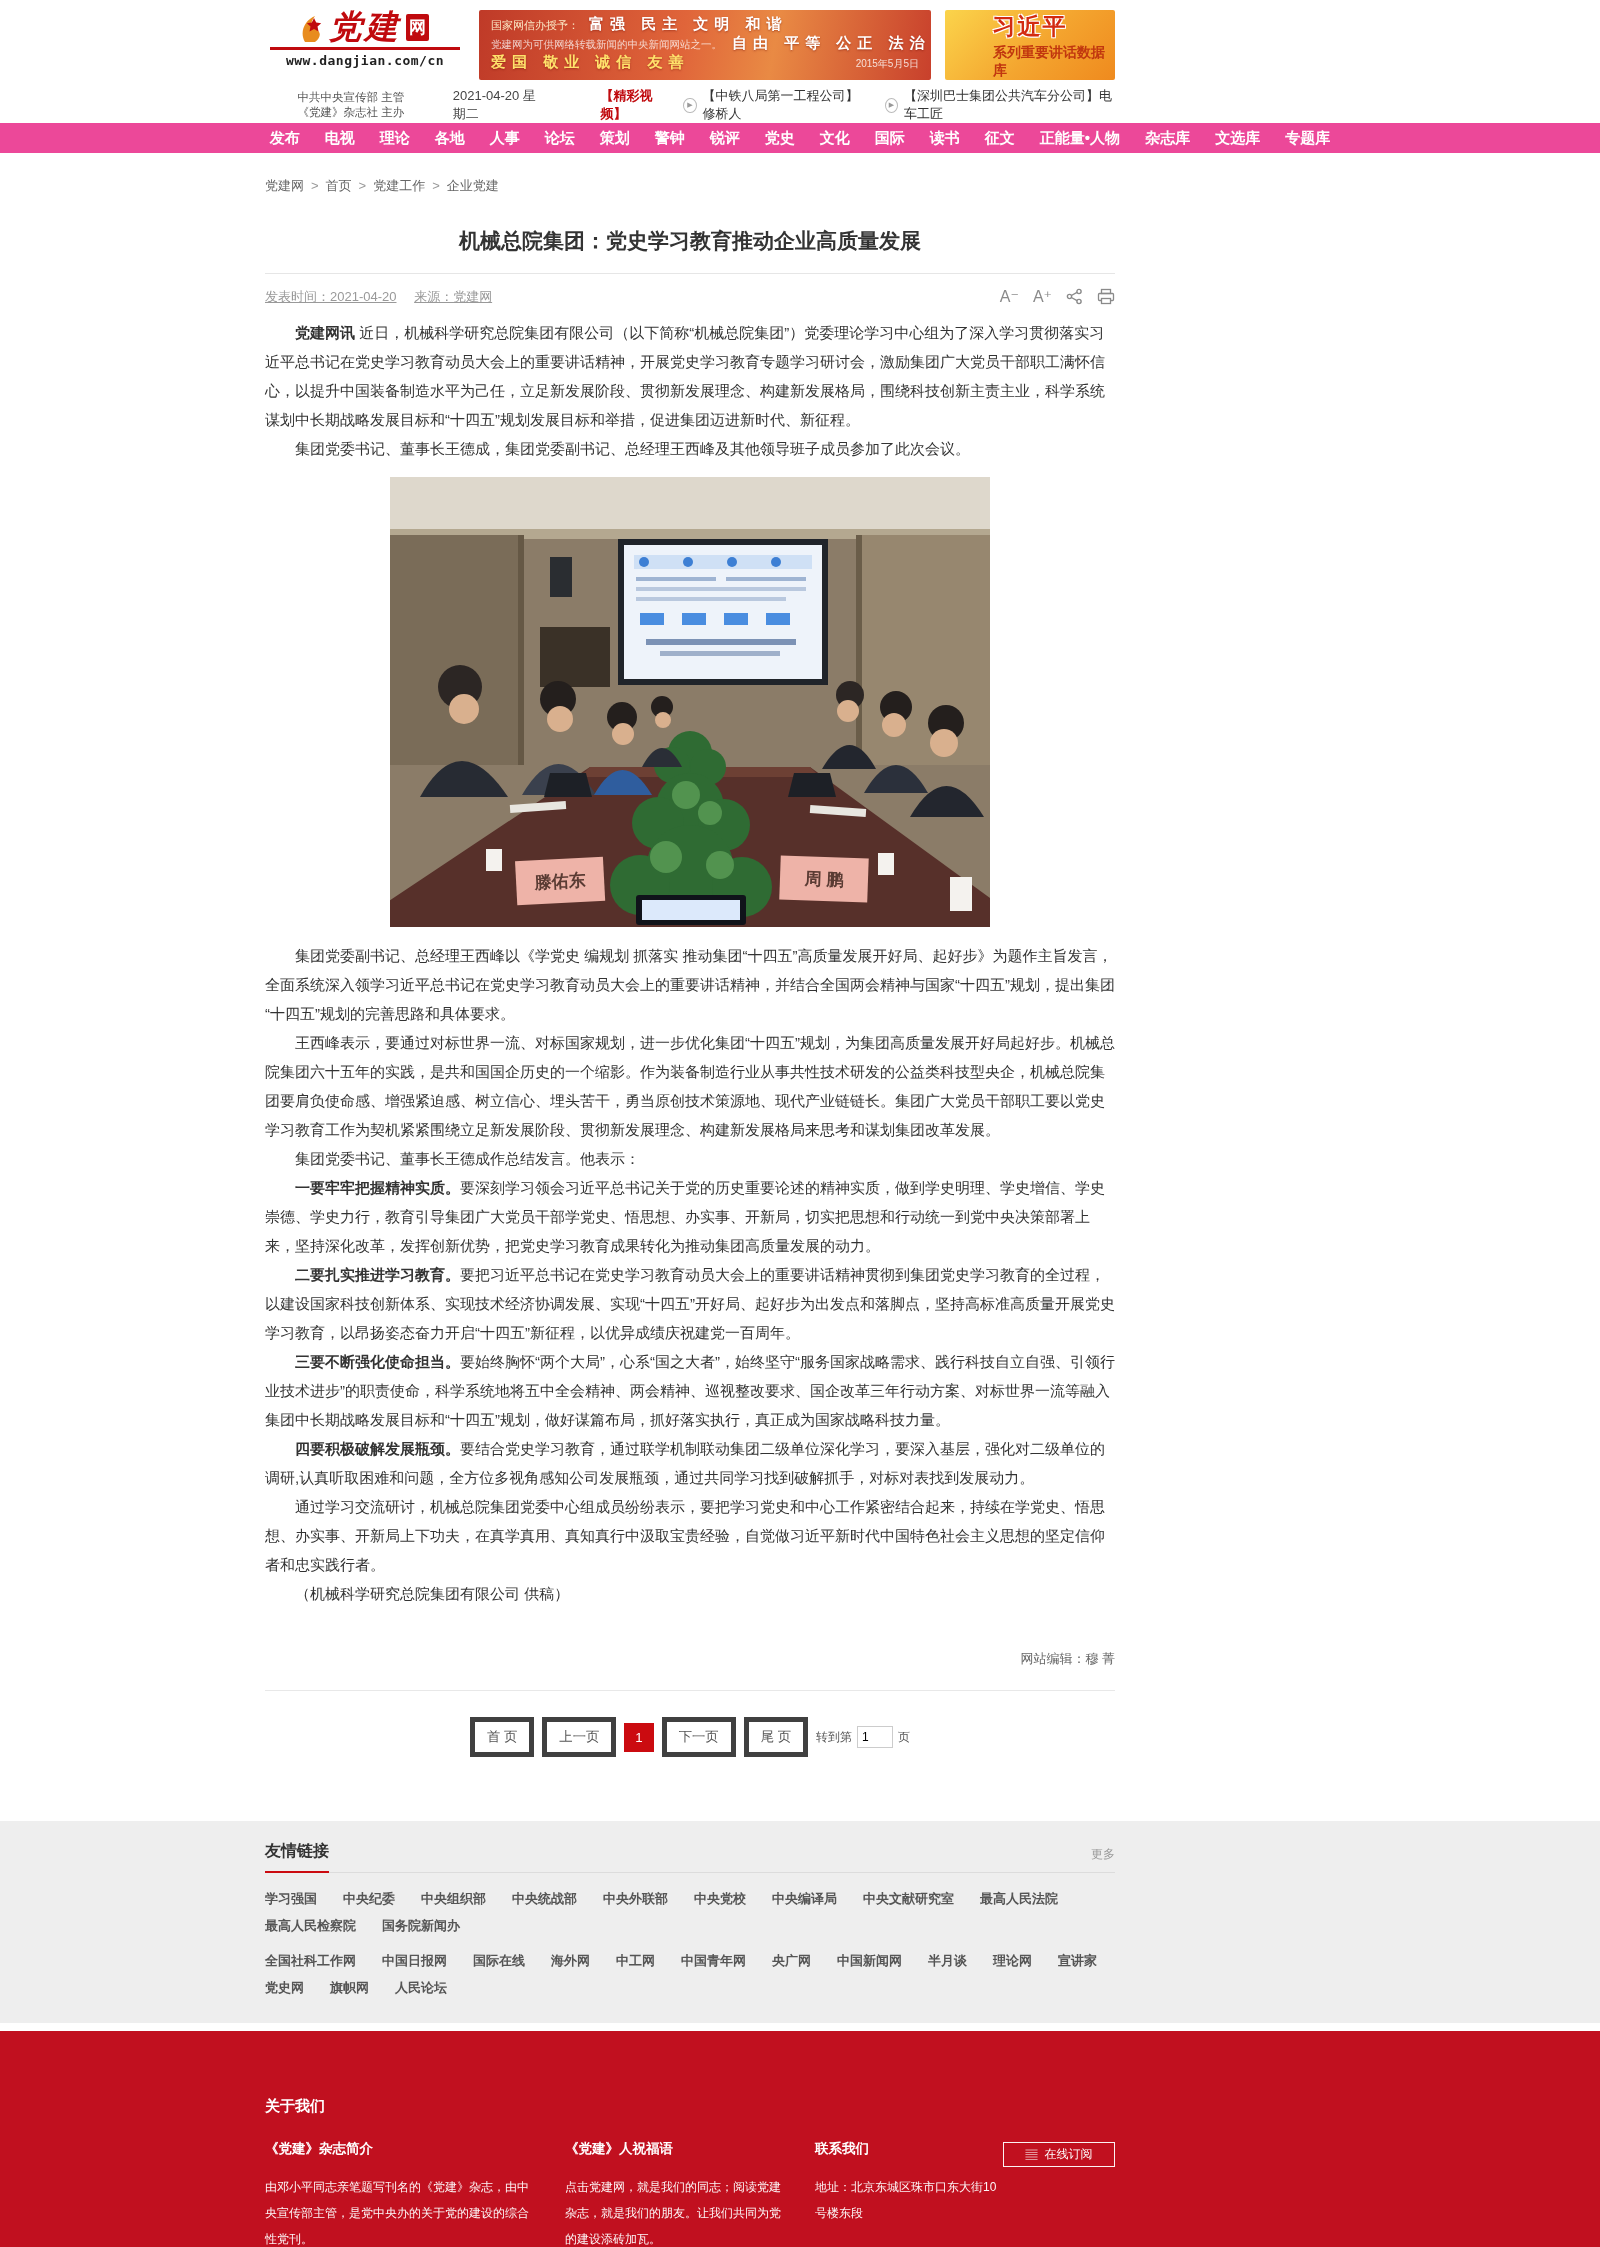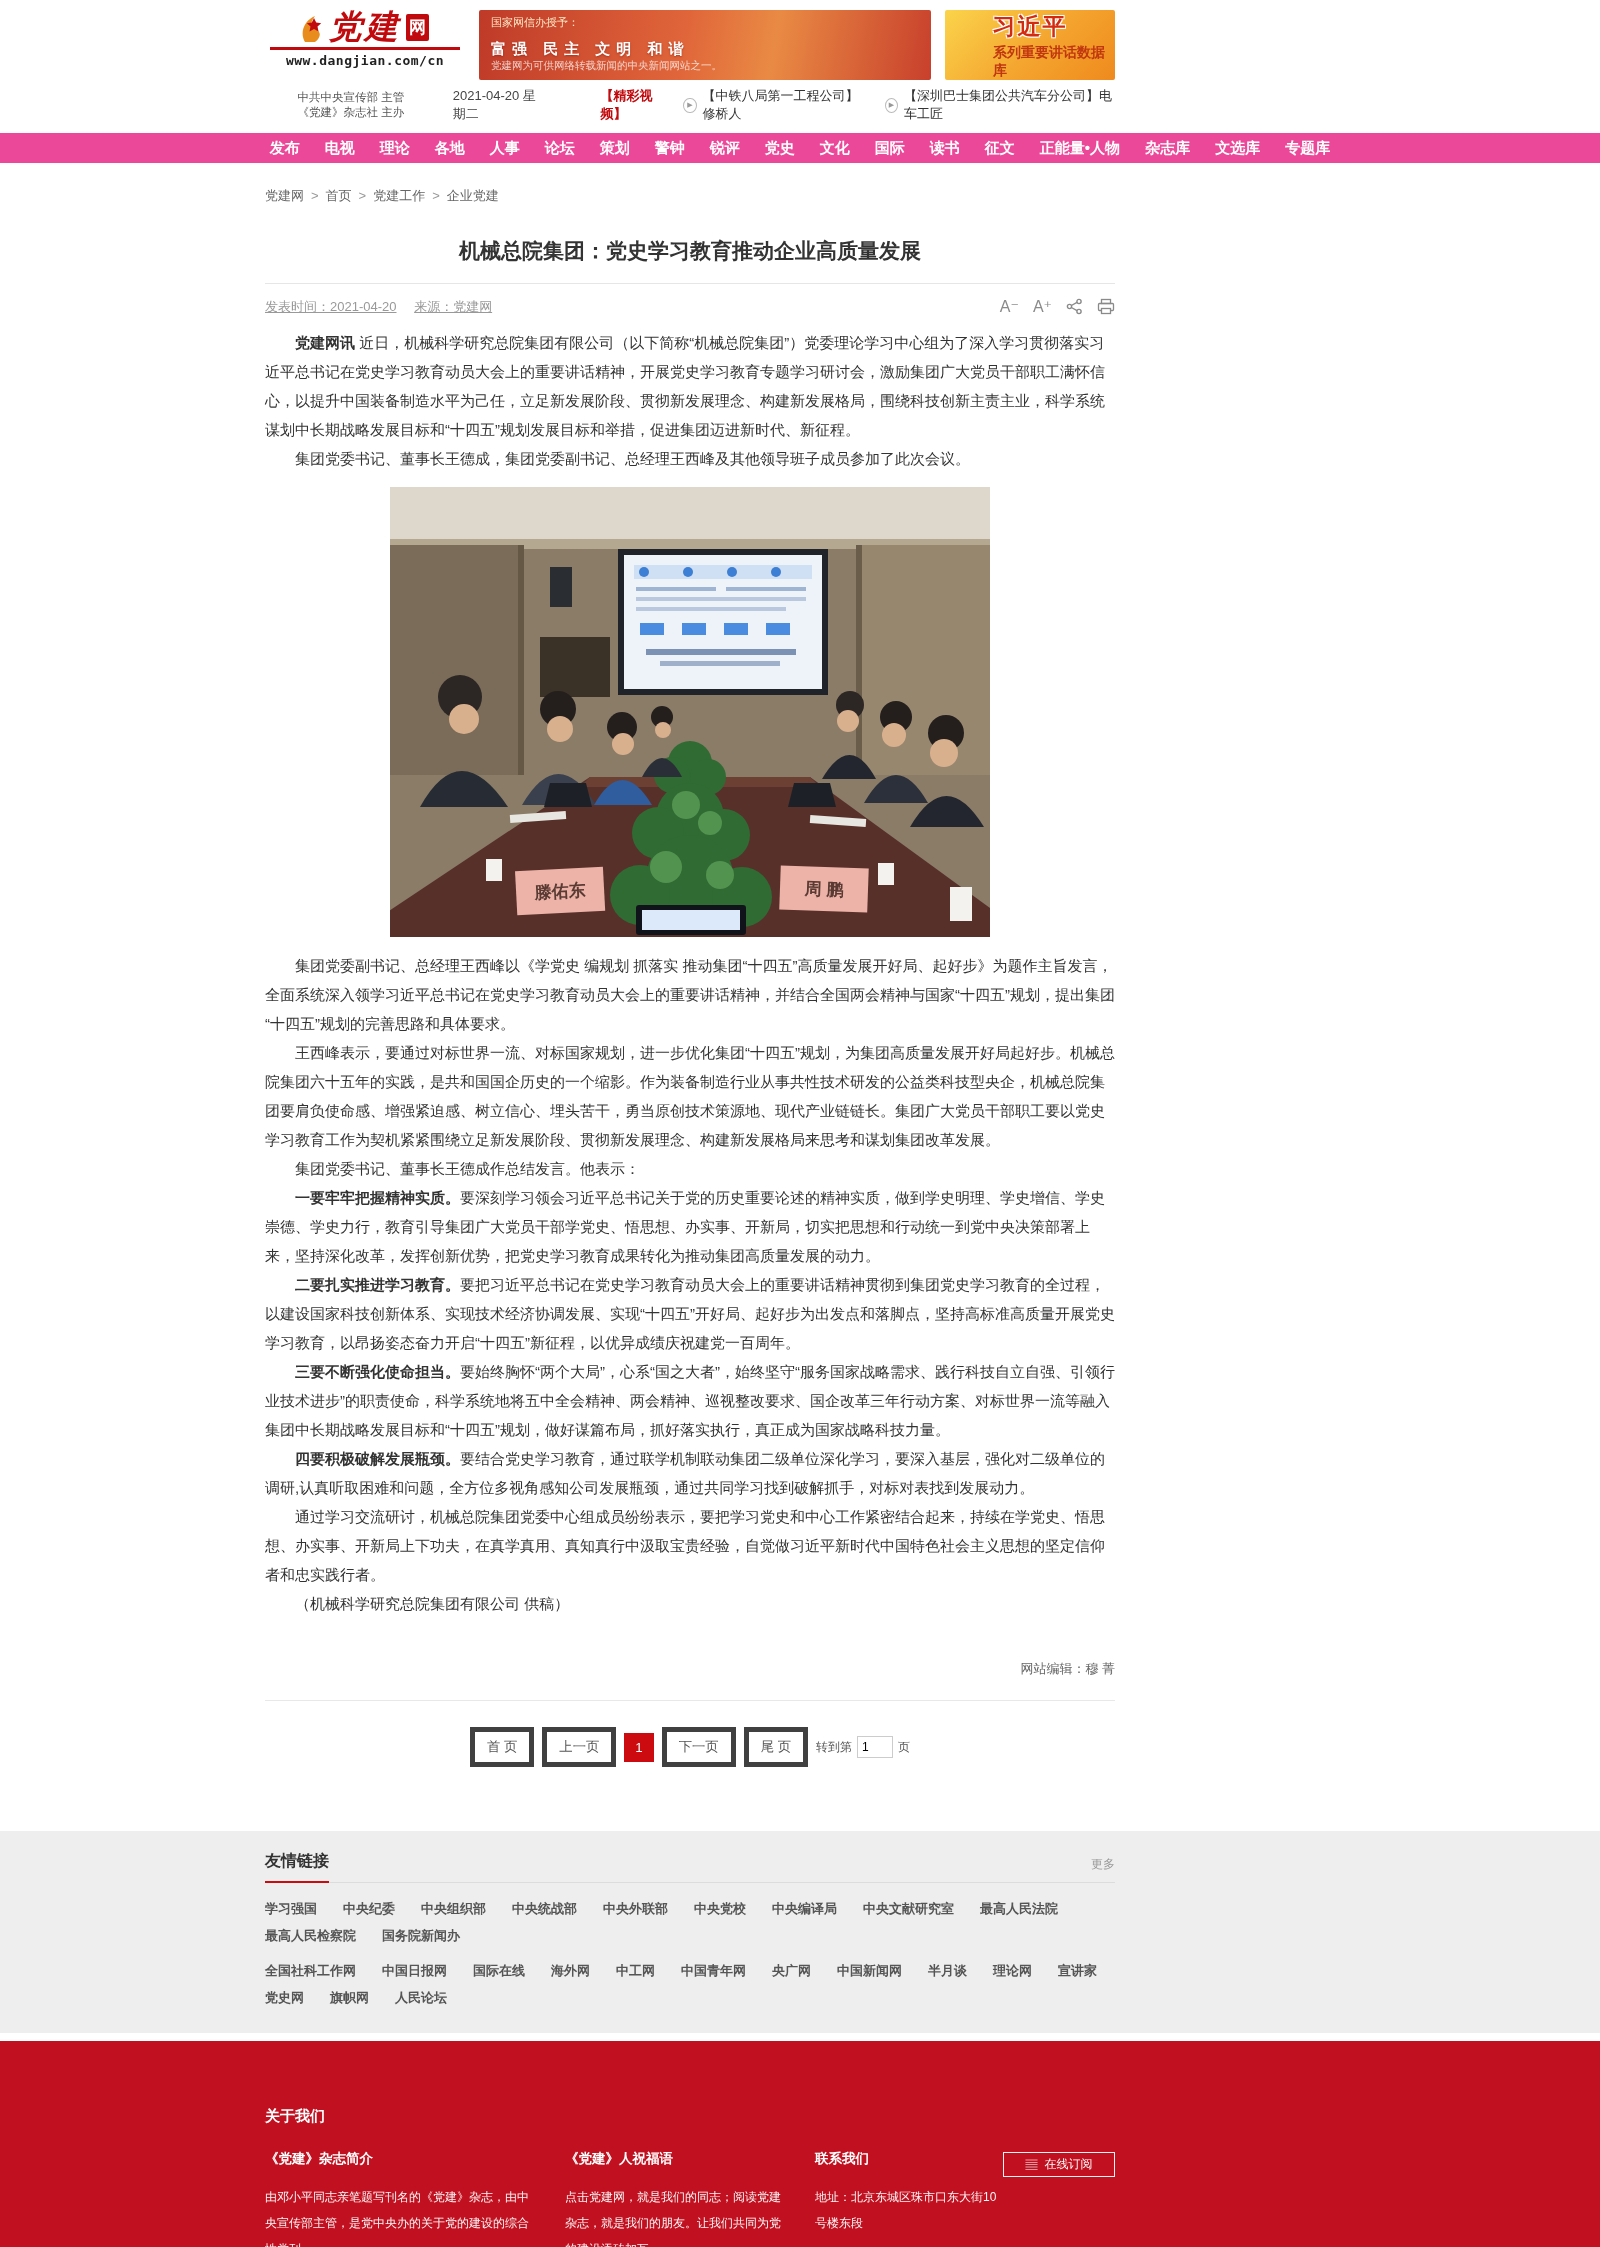--- a/index.html
+++ b/index.html
@@ -15,33 +15,33 @@
   .header-top { display:flex; gap:14px; height:70px; }
   .logo-block { width:200px; display:flex; flex-direction:column; align-items:center; }
   .logo-row { display:flex; align-items:flex-end; }
   .logo-mark { width:26px; height:30px; margin-right:2px; }
   .logo-dj { font-family:"DejaVu Serif","Liberation Serif",serif; font-style:italic; font-weight:bold; color:#c00a0e; font-size:33px; line-height:34px; letter-spacing:3px; }
   .logo-net { background:#c00a0e; color:#fff; font-size:17px; font-weight:bold; padding:2px 3px; margin:0 0 3px 5px; border-radius:2px; }
   .logo-underline { width:190px; height:3px; background:#c00a0e; margin:3px 0 3px; }
   .logo-url { font-family:"DejaVu Sans Mono","Liberation Mono",monospace; font-weight:bold; font-size:13px; color:#222; letter-spacing:.5px; }
   .banner-center { flex:0 0 452px; position:relative; padding:5px 12px; color:#fff; overflow:hidden;
     background:linear-gradient(100deg,#bf3a28,#e0653a 45%,#e98a44 65%,#c8402c); border-radius:2px; }
-  .bc-line { display:flex; align-items:baseline; gap:10px; white-space:nowrap;flex-direction:column; }
+  .bc-line { display:flex; align-items:baseline; gap:10px; white-space:nowrap; }
   .bc-award { font-size:11px; color:#fcebc8; }
   .bc-vals { font-size:15px; font-weight:bold; letter-spacing:6px; color:#fff; text-shadow:0 1px 2px rgba(120,20,10,.5); }
   .bc-note { font-size:10.5px; color:rgba(255,255,255,.75); }
   .bc-vals.gold { color:#ffe26b; }
   .bc-date { font-size:10px; color:rgba(255,255,255,.8); margin-left:auto; }
   .banner-right { flex:0 0 170px; background:linear-gradient(135deg,#fbd44b,#f4a52f 55%,#ef8a1e); border-radius:2px;
     display:flex; flex-direction:column; justify-content:center; align-items:center; gap:2px; }
   .br-line1 { font-size:23px; font-weight:900; color:#d32b10; letter-spacing:2px;
     text-shadow:-1px -1px 0 #fff,1px -1px 0 #fff,-1px 1px 0 #fff,1px 1px 0 #fff; }
   .br-line2 { font-size:14px; font-weight:bold; color:#c1370f;margin-left:48px; }
 
-  .subheader { display:flex; align-items:center; gap:16px; margin-top:7px; padding-bottom:10px; font-size:13px; }
+  .subheader { display:flex; align-items:center; gap:16px; margin-top:7px; padding-bottom:0; font-size:13px; }
   .masthead { width:200px; text-align:center; color:#555; font-size:11.5px; line-height:15px; }
   .sh-date { color:#444; }
   .video-label { color:#c00a0e; font-weight:bold; margin-left:38px; }
   .video-link { display:inline-flex; align-items:center; gap:6px; color:#333; text-decoration:none; }
   .play-icon { width:15px; height:15px; border:1px solid #bbb; border-radius:50%; color:#999; font-size:7px;
     display:inline-flex; align-items:center; justify-content:center; }
 
   
   .mainnav { background:#ec4899; height:30px; display:flex; justify-content:center; align-items:center; gap:25px; }
   .mainnav a { color:#fff; font-size:15px; font-weight:bold; text-decoration:none; white-space:nowrap; }

